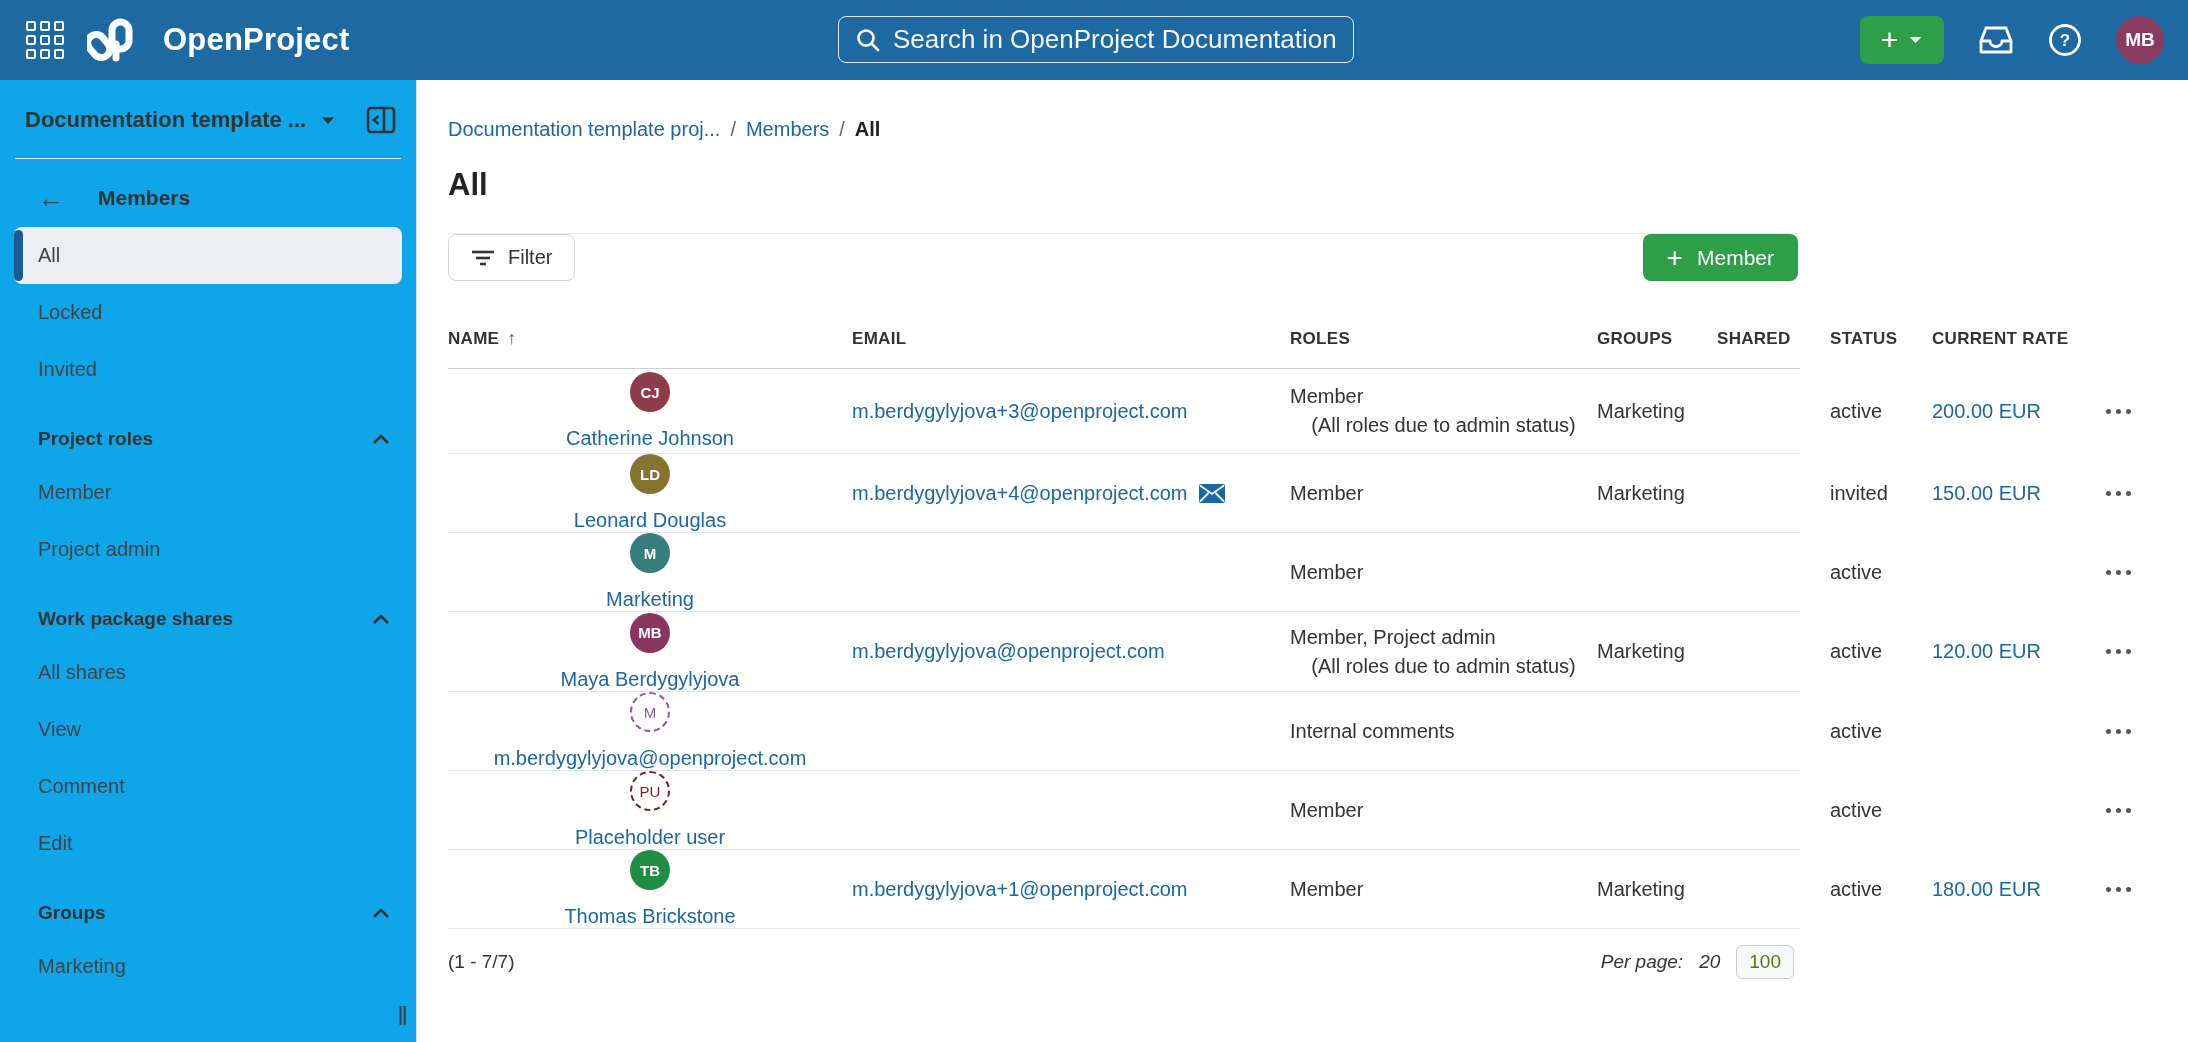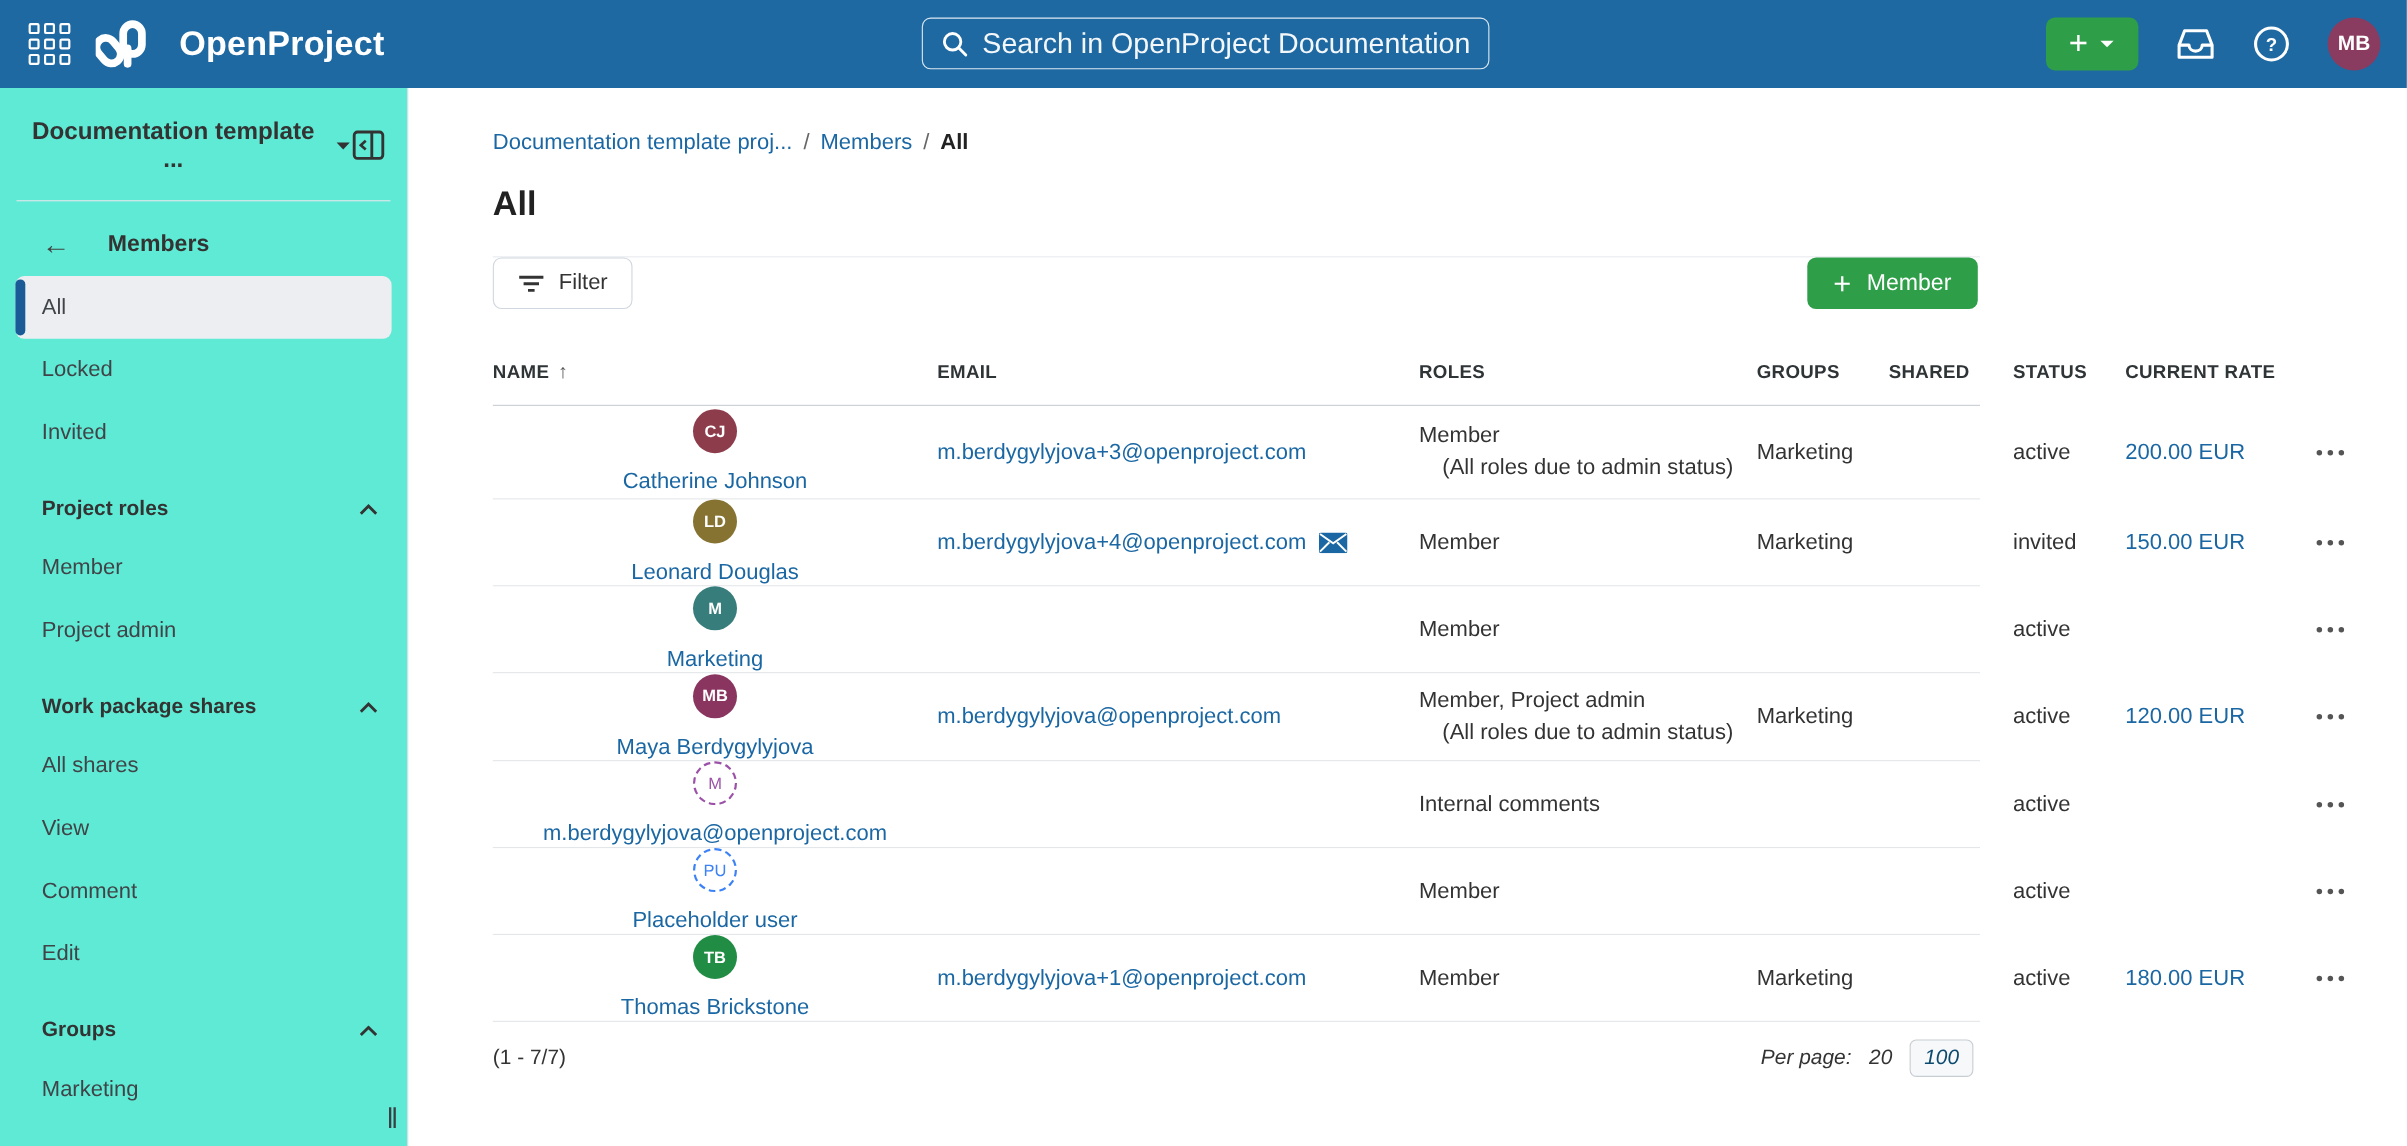--- a/index.html
+++ b/index.html
@@ -28,22 +28,22 @@
   .create-btn { width:84px; height:48px; background:#2E9E48; border:none; border-radius:8px;
     color:#fff; display:flex; align-items:center; justify-content:center; gap:10px;
     font-size:28px; cursor:pointer; }
   .create-btn .plus { font-size:30px; line-height:1; font-weight:400; }
   .icon-btn { background:none; border:none; cursor:pointer; display:flex; align-items:center; }
   .avatar-top { width:48px; height:48px; border-radius:50%; background:#8A3B60; color:#fff;
     font-size:19px; font-weight:700; display:flex; align-items:center; justify-content:center;
     border:none; cursor:pointer; }
 
   
-  .sidebar { position:absolute; left:0; top:80px; width:371px; height:962px;
-    background:#5eead4; border-right:1px solid #D9DEE3; }
+  .sidebar { position:absolute; left:0; top:80px; width:417px; height:962px;
+    background:#0ea5e9; border-right:1px solid #D9DEE3; }
   .project-row { display:flex; align-items:center; padding:26px 20px 0 25px; }
   .project-name { font-size:22px; font-weight:700; color:#333; cursor:pointer; background:none; border:none;
     font-family:"Liberation Sans", sans-serif; }
   .caret-down { margin-left:14px; cursor:pointer; }
   .collapse-btn { margin-left:auto; background:none; border:none; cursor:pointer; }
   .side-divider { border:none; border-top:1px solid #E4E7EB; margin:24px 15px 10px 15px; }
   .members-head { display:flex; align-items:center; height:58px; padding-left:38px; gap:34px; }
   .back-btn { background:none; border:none; font-size:26px; color:#444; cursor:pointer; line-height:1; }
   .members-title { font-size:21px; font-weight:700; color:#333; }
   .nav-item { position:relative; height:57px; display:flex; align-items:center;
@@ -99,21 +99,21 @@
   .roles-note { margin-top:6px;text-align:center; }
   .actions { display:flex; justify-content:flex-end; padding-right:26px; }
   .more-btn { background:none; border:none; cursor:pointer; display:flex; gap:5px; padding:6px; }
   .more-btn i { width:5px; height:5px; border-radius:50%; background:#555; display:block; }
 
   .tfoot { margin-top:16px; display:flex; align-items:center; font-size:19px; color:#333; }
   .pp { margin-left:auto; display:flex; align-items:center; gap:16px; margin-right:6px; }
   .pp-label { color:#333;font-style:italic; }
   .pp-20 { font-style:italic; color:#333; cursor:pointer; }
   .pp-100 { border:1px solid #C8CDD2; border-radius:6px; background:#F6F8FA; padding:5px 12px;
-    color:#0c4a6e; cursor:pointer;font-style:italic; }
+    color:#4d7c0f; cursor:pointer; }
   svg { display:block; }
 </style>
 </head>
 <body>
 
 <header class="topbar">
   <button class="grid-btn">
     <i></i>
       <i></i>
       <i></i>
@@ -403,21 +403,21 @@
         <button class="more-btn">
           <i></i>
           <i></i>
           <i></i>
         </button>
       </div>
   </div>
 
   <div class="tgrid trow h68">
     <div class="cell name">
-      <span class="avatar dashed" style="color: #3b82f6;">PU</span>
+      <span class="avatar dashed" style="color: #7f1d1d;">PU</span>
       <a>Placeholder user</a>
     </div>
     <div class="cell email">
         <a></a>
       </div>
     <div class="cell roles">
       <div>Member</div>
     </div>
     <div class="cell"></div>
     <div class="cell"></div>

